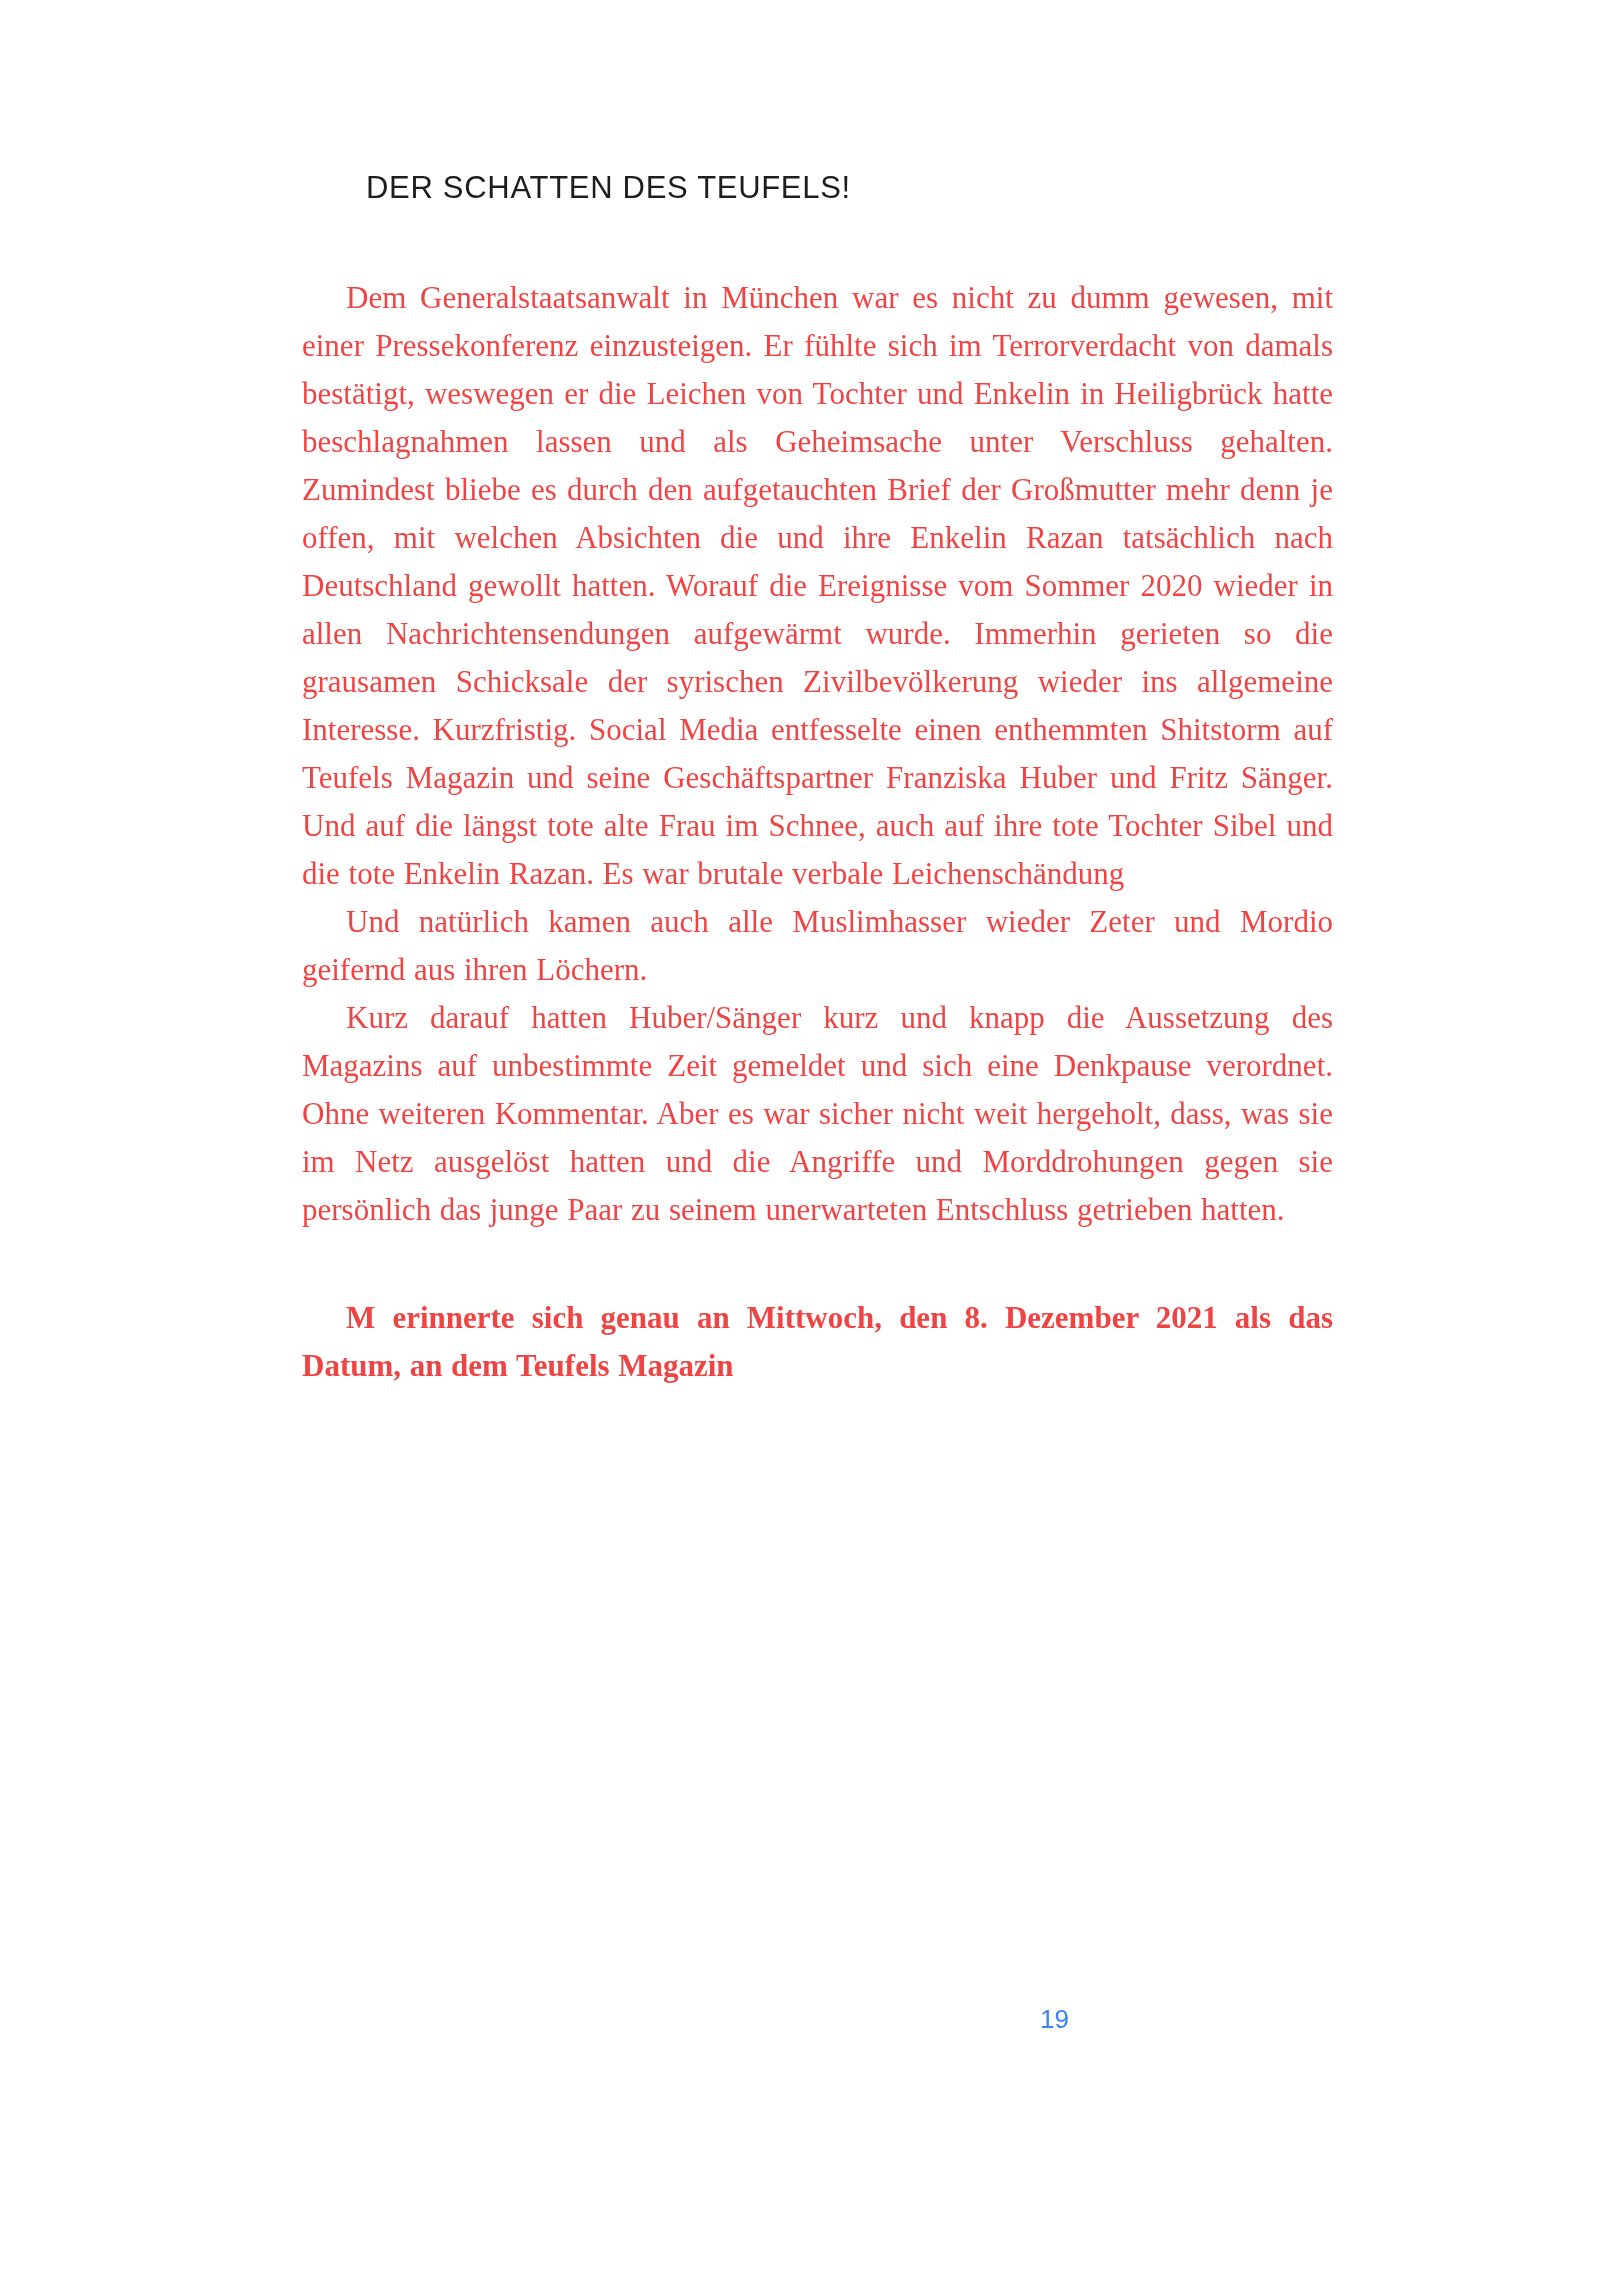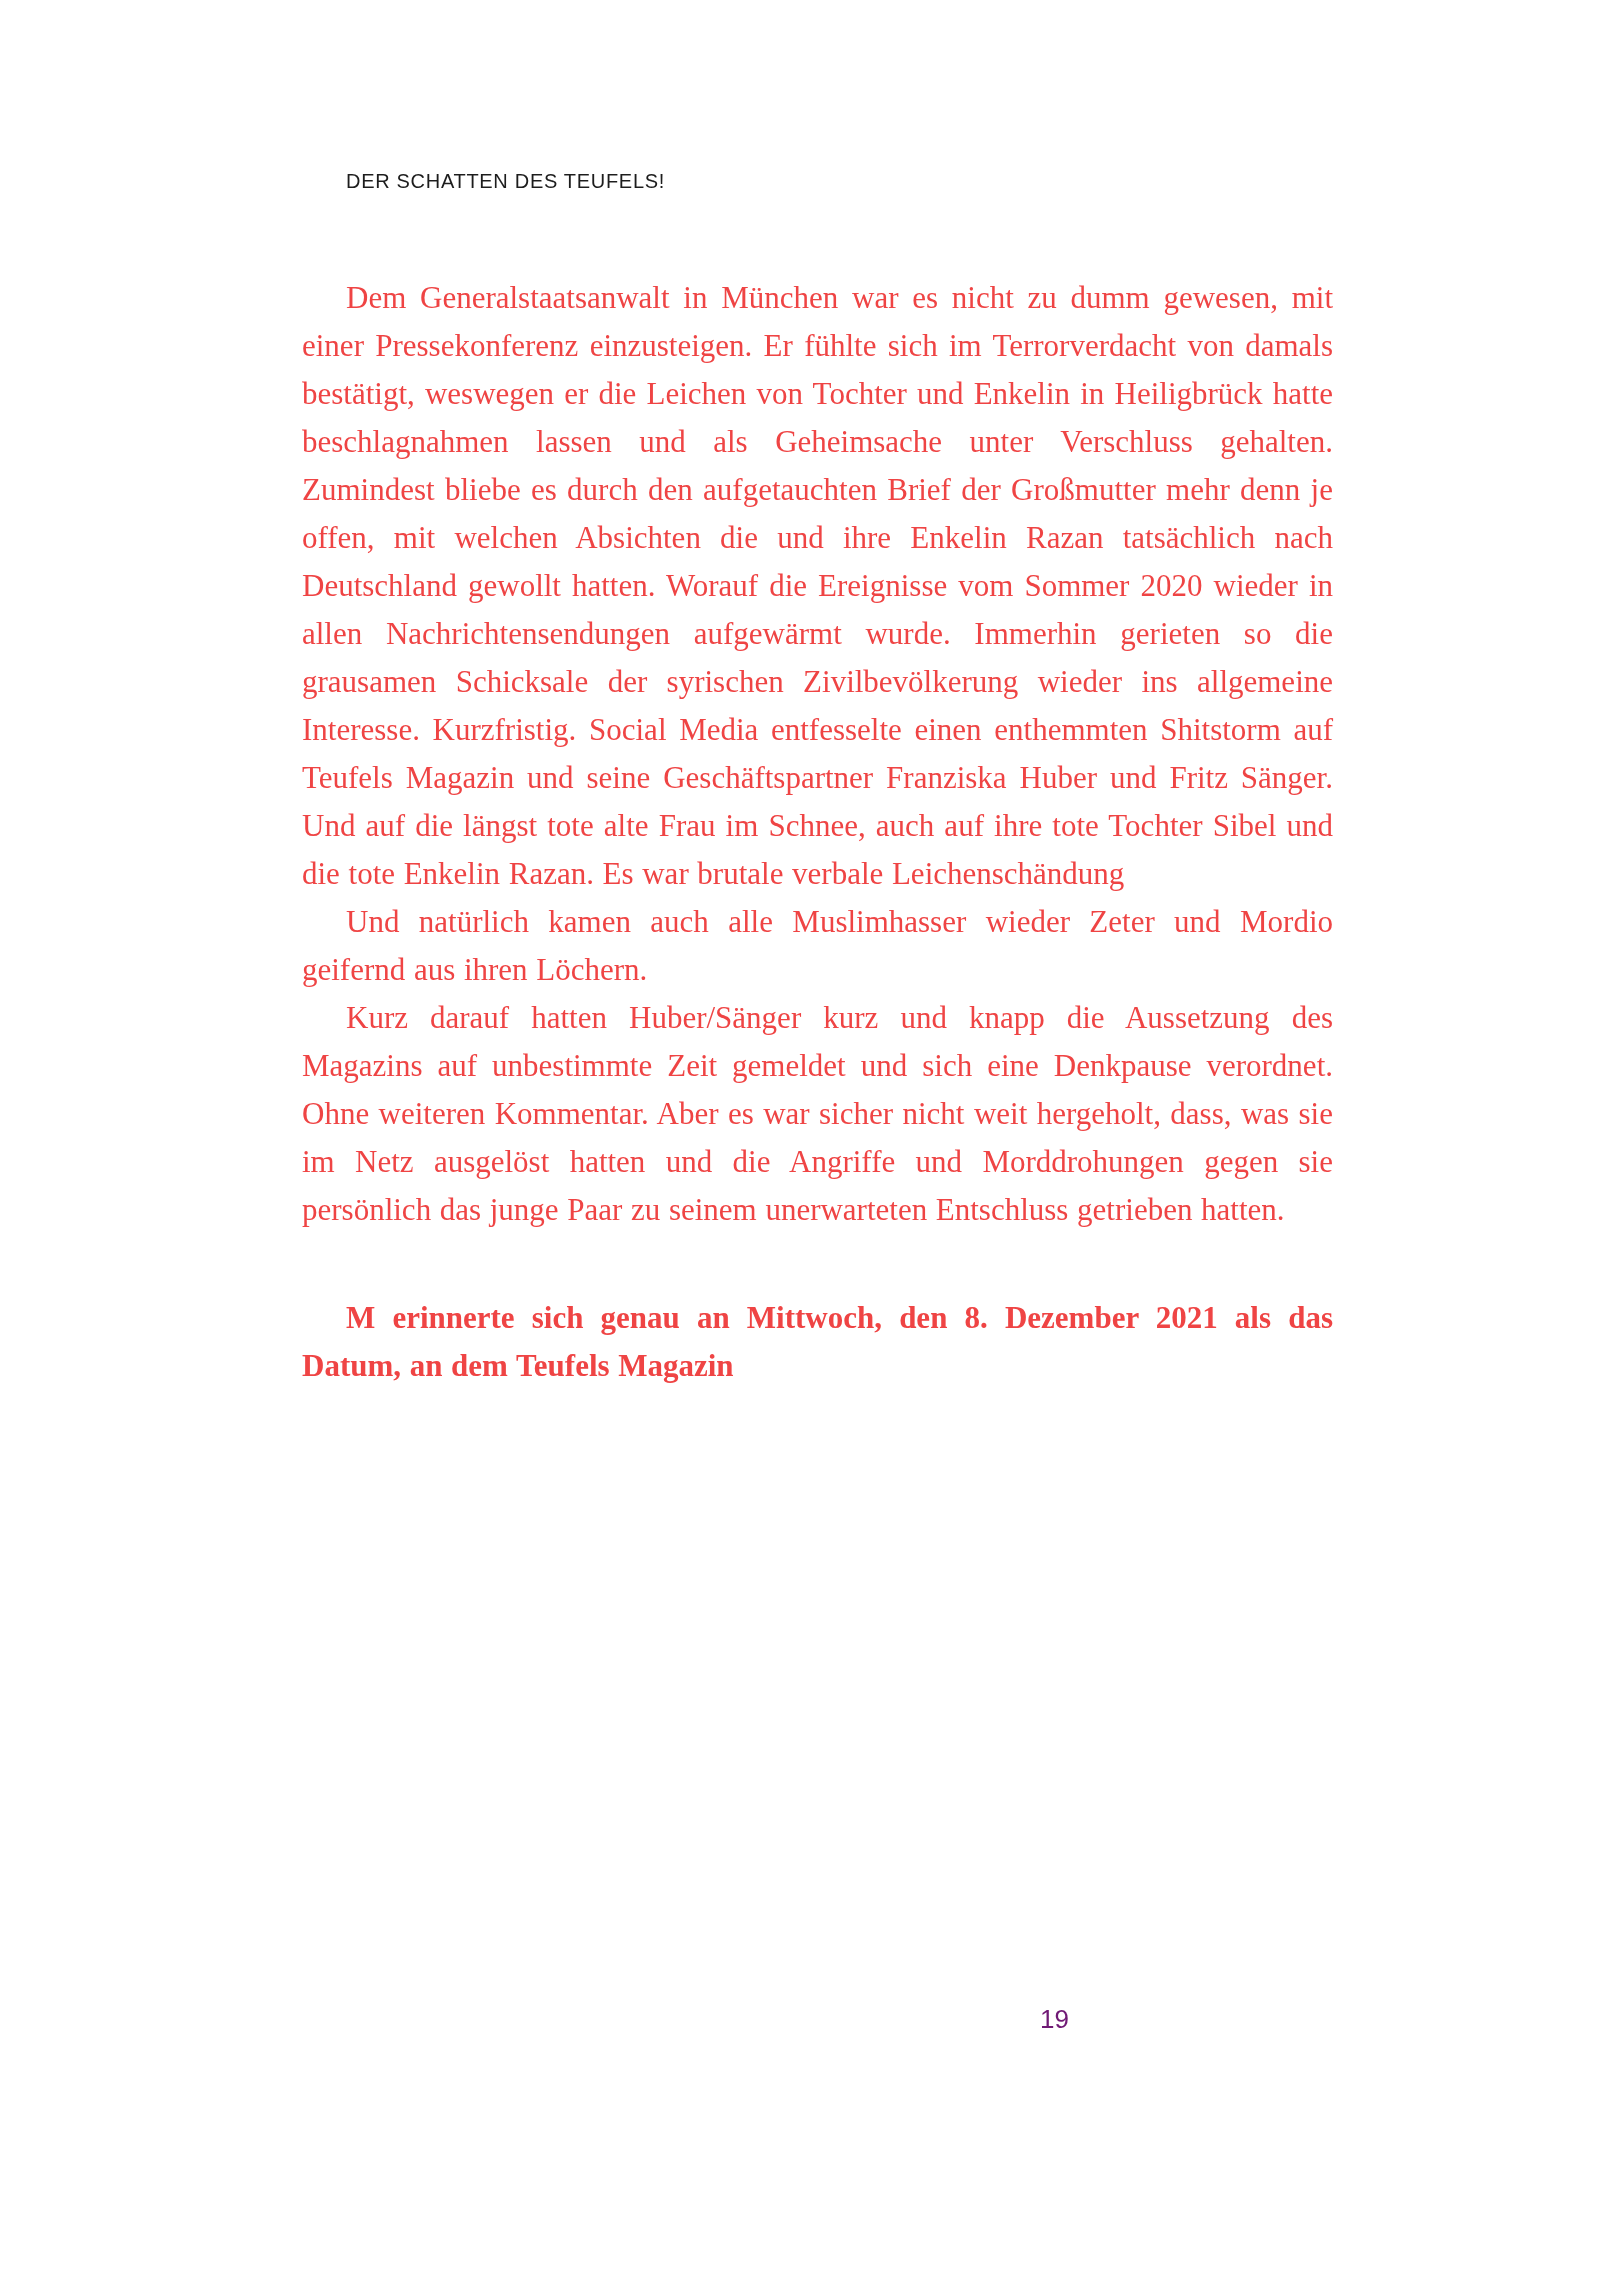--- a/index.html
+++ b/index.html
@@ -12,24 +12,24 @@
     font-family: "Liberation Serif", serif;
     color: #161616;
   }
   .page {
     position: absolute;
     inset: 0;
     background: #ffffff;
   }
   .running-head {
     position: absolute;
-    left: 346px;
+    left: 366px;
     top: 170px;
     font-family: "Liberation Sans", sans-serif;
-    font-size: 20px;
+    font-size: 31px;
     letter-spacing: 0.7px;
     color: #1d1d1d;
     white-space: nowrap;
   }
   .text-block {
     position: absolute;
     left: 302px;
     top: 274px;
     width: 1031px;
   }
@@ -46,21 +46,21 @@
   .text-block p.section-start {
     margin-top: 60px;
     font-weight: bold;
   }
   .page-number {
     position: absolute;
     left: 1040px;
     top: 2004px;
     font-family: "Liberation Sans", sans-serif;
     font-size: 26px;
-    color: #701a75;
+    color: #3b82f6;
   }
 </style>
 </head>
 <body>
 
 <div class="page">
 
   <div class="running-head">DER SCHATTEN DES TEUFELS!</div>
 
   <div class="text-block">

